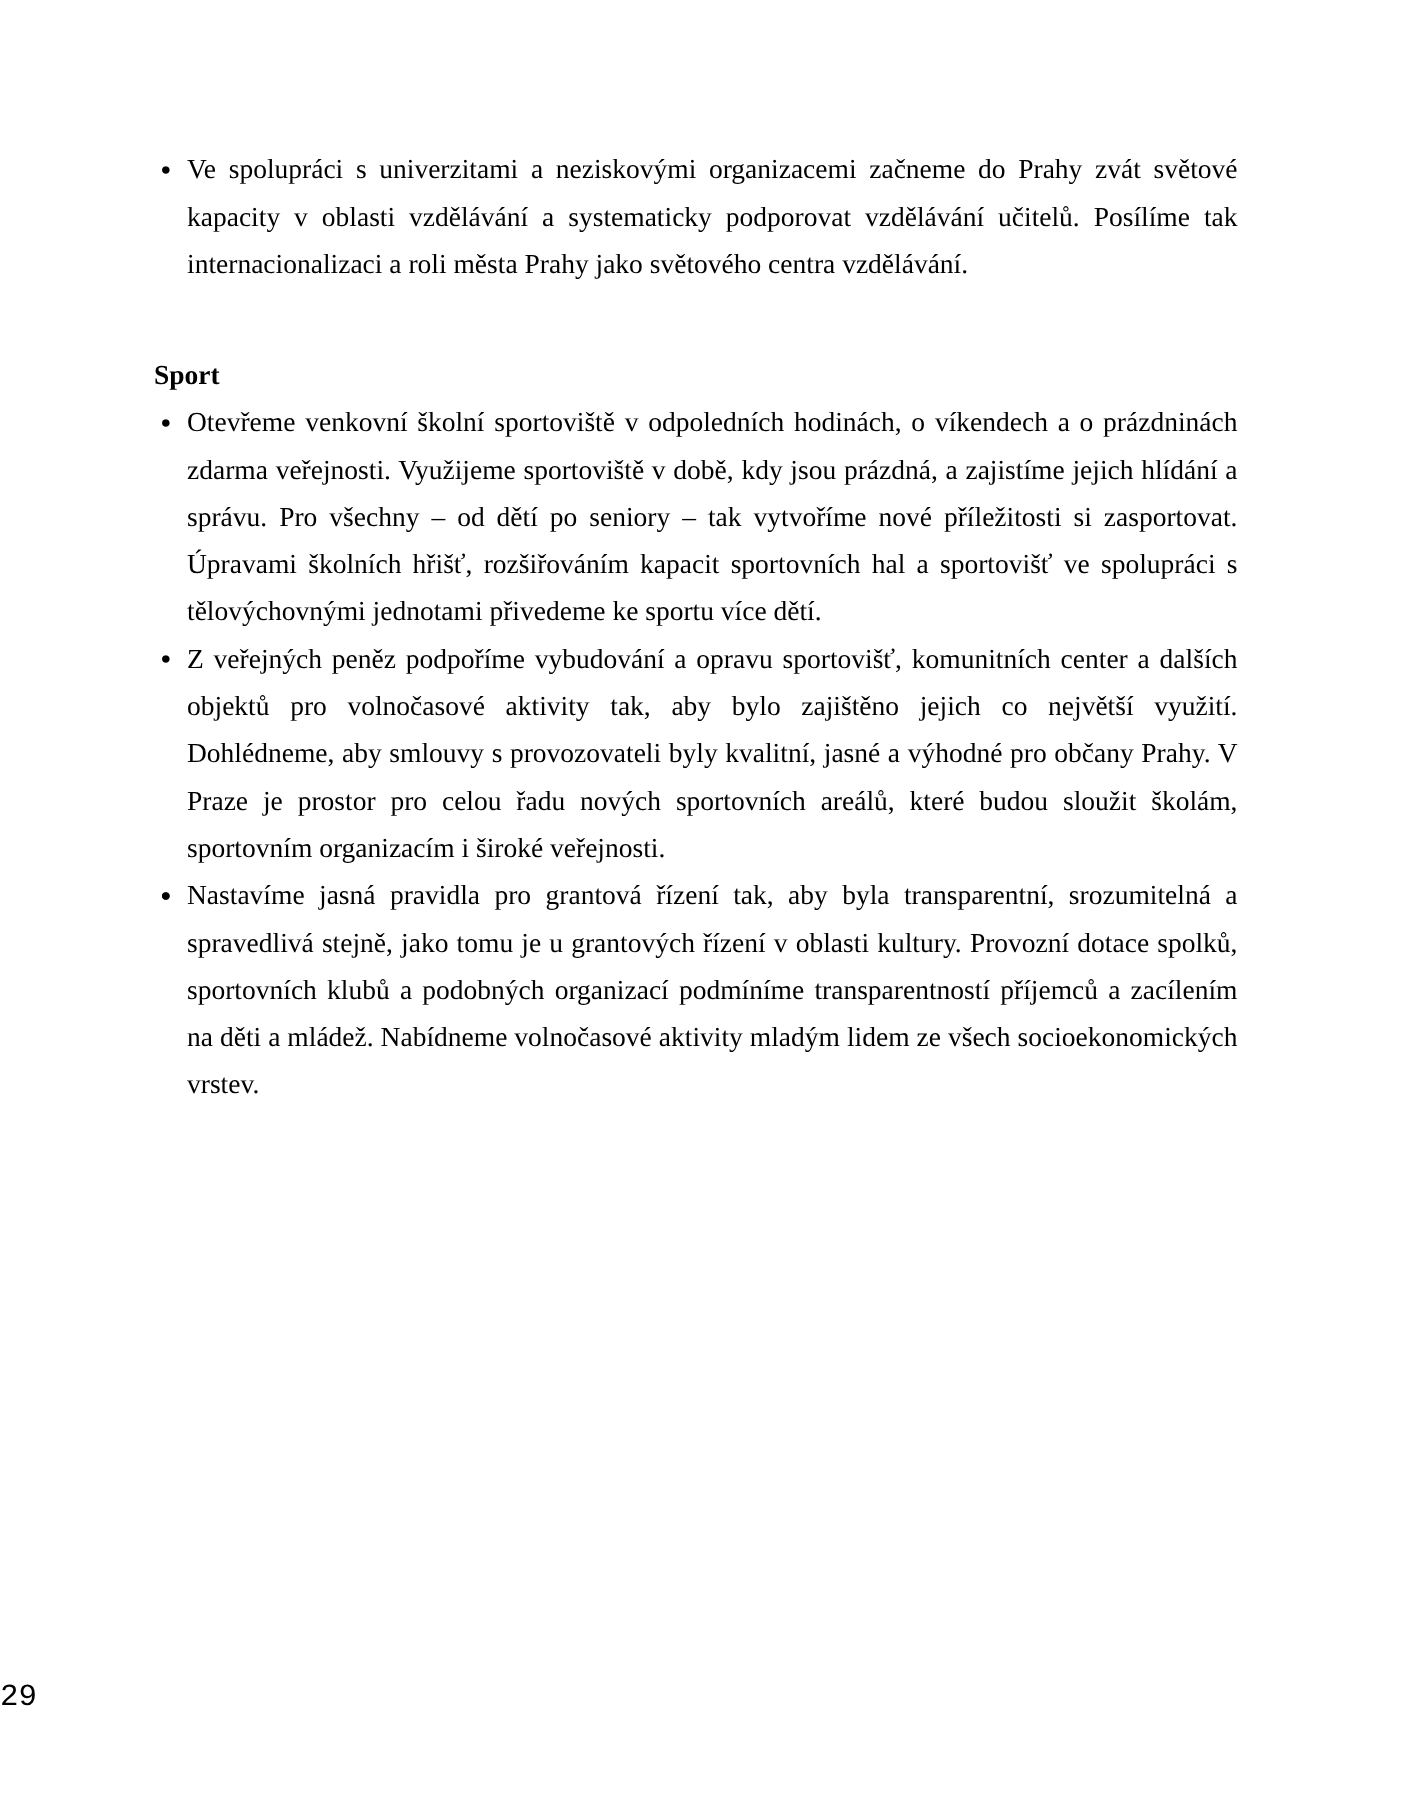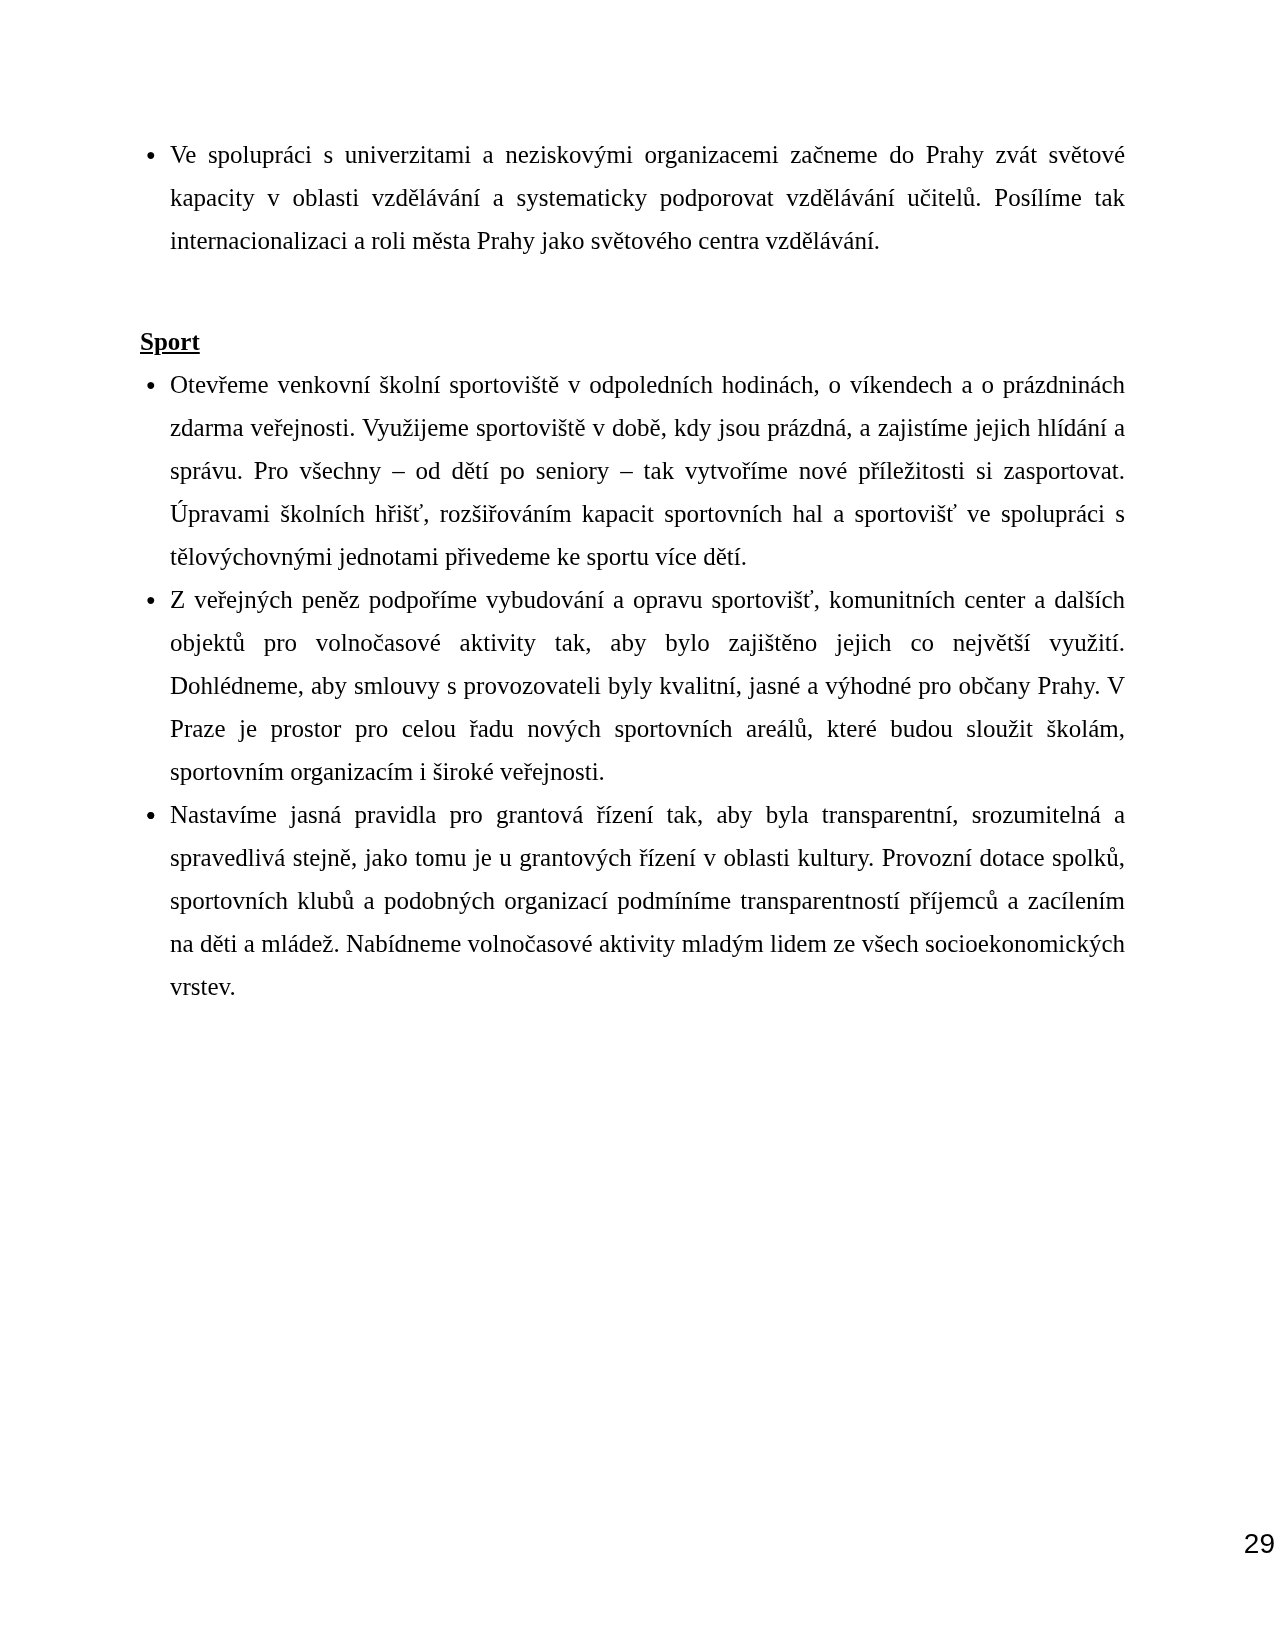--- a/index.html
+++ b/index.html
@@ -40,29 +40,28 @@
     left: 6px;
     top: 0;
     font-size: 16px;
     line-height: 43px;
   }
   h2.section-heading {
     margin: 58px 0 0 0;
     font-size: 25px;
     line-height: 43px;
     font-weight: bold;
-    text-decoration: underline;
   }
   .page-number {
     position: absolute;
     left: 0;
     right: 0;
     top: 1528px;
-    text-align: right;
-    font-family: Liberation Sans, sans-serif;
+    text-align: left;
+    font-family: Liberation Mono, monospace;
     font-size: 28px;
     line-height: 32px;
     color: #000000;
   }
 </style>
 </head>
 <body>
 
 <div class="page">
   <div class="content">

